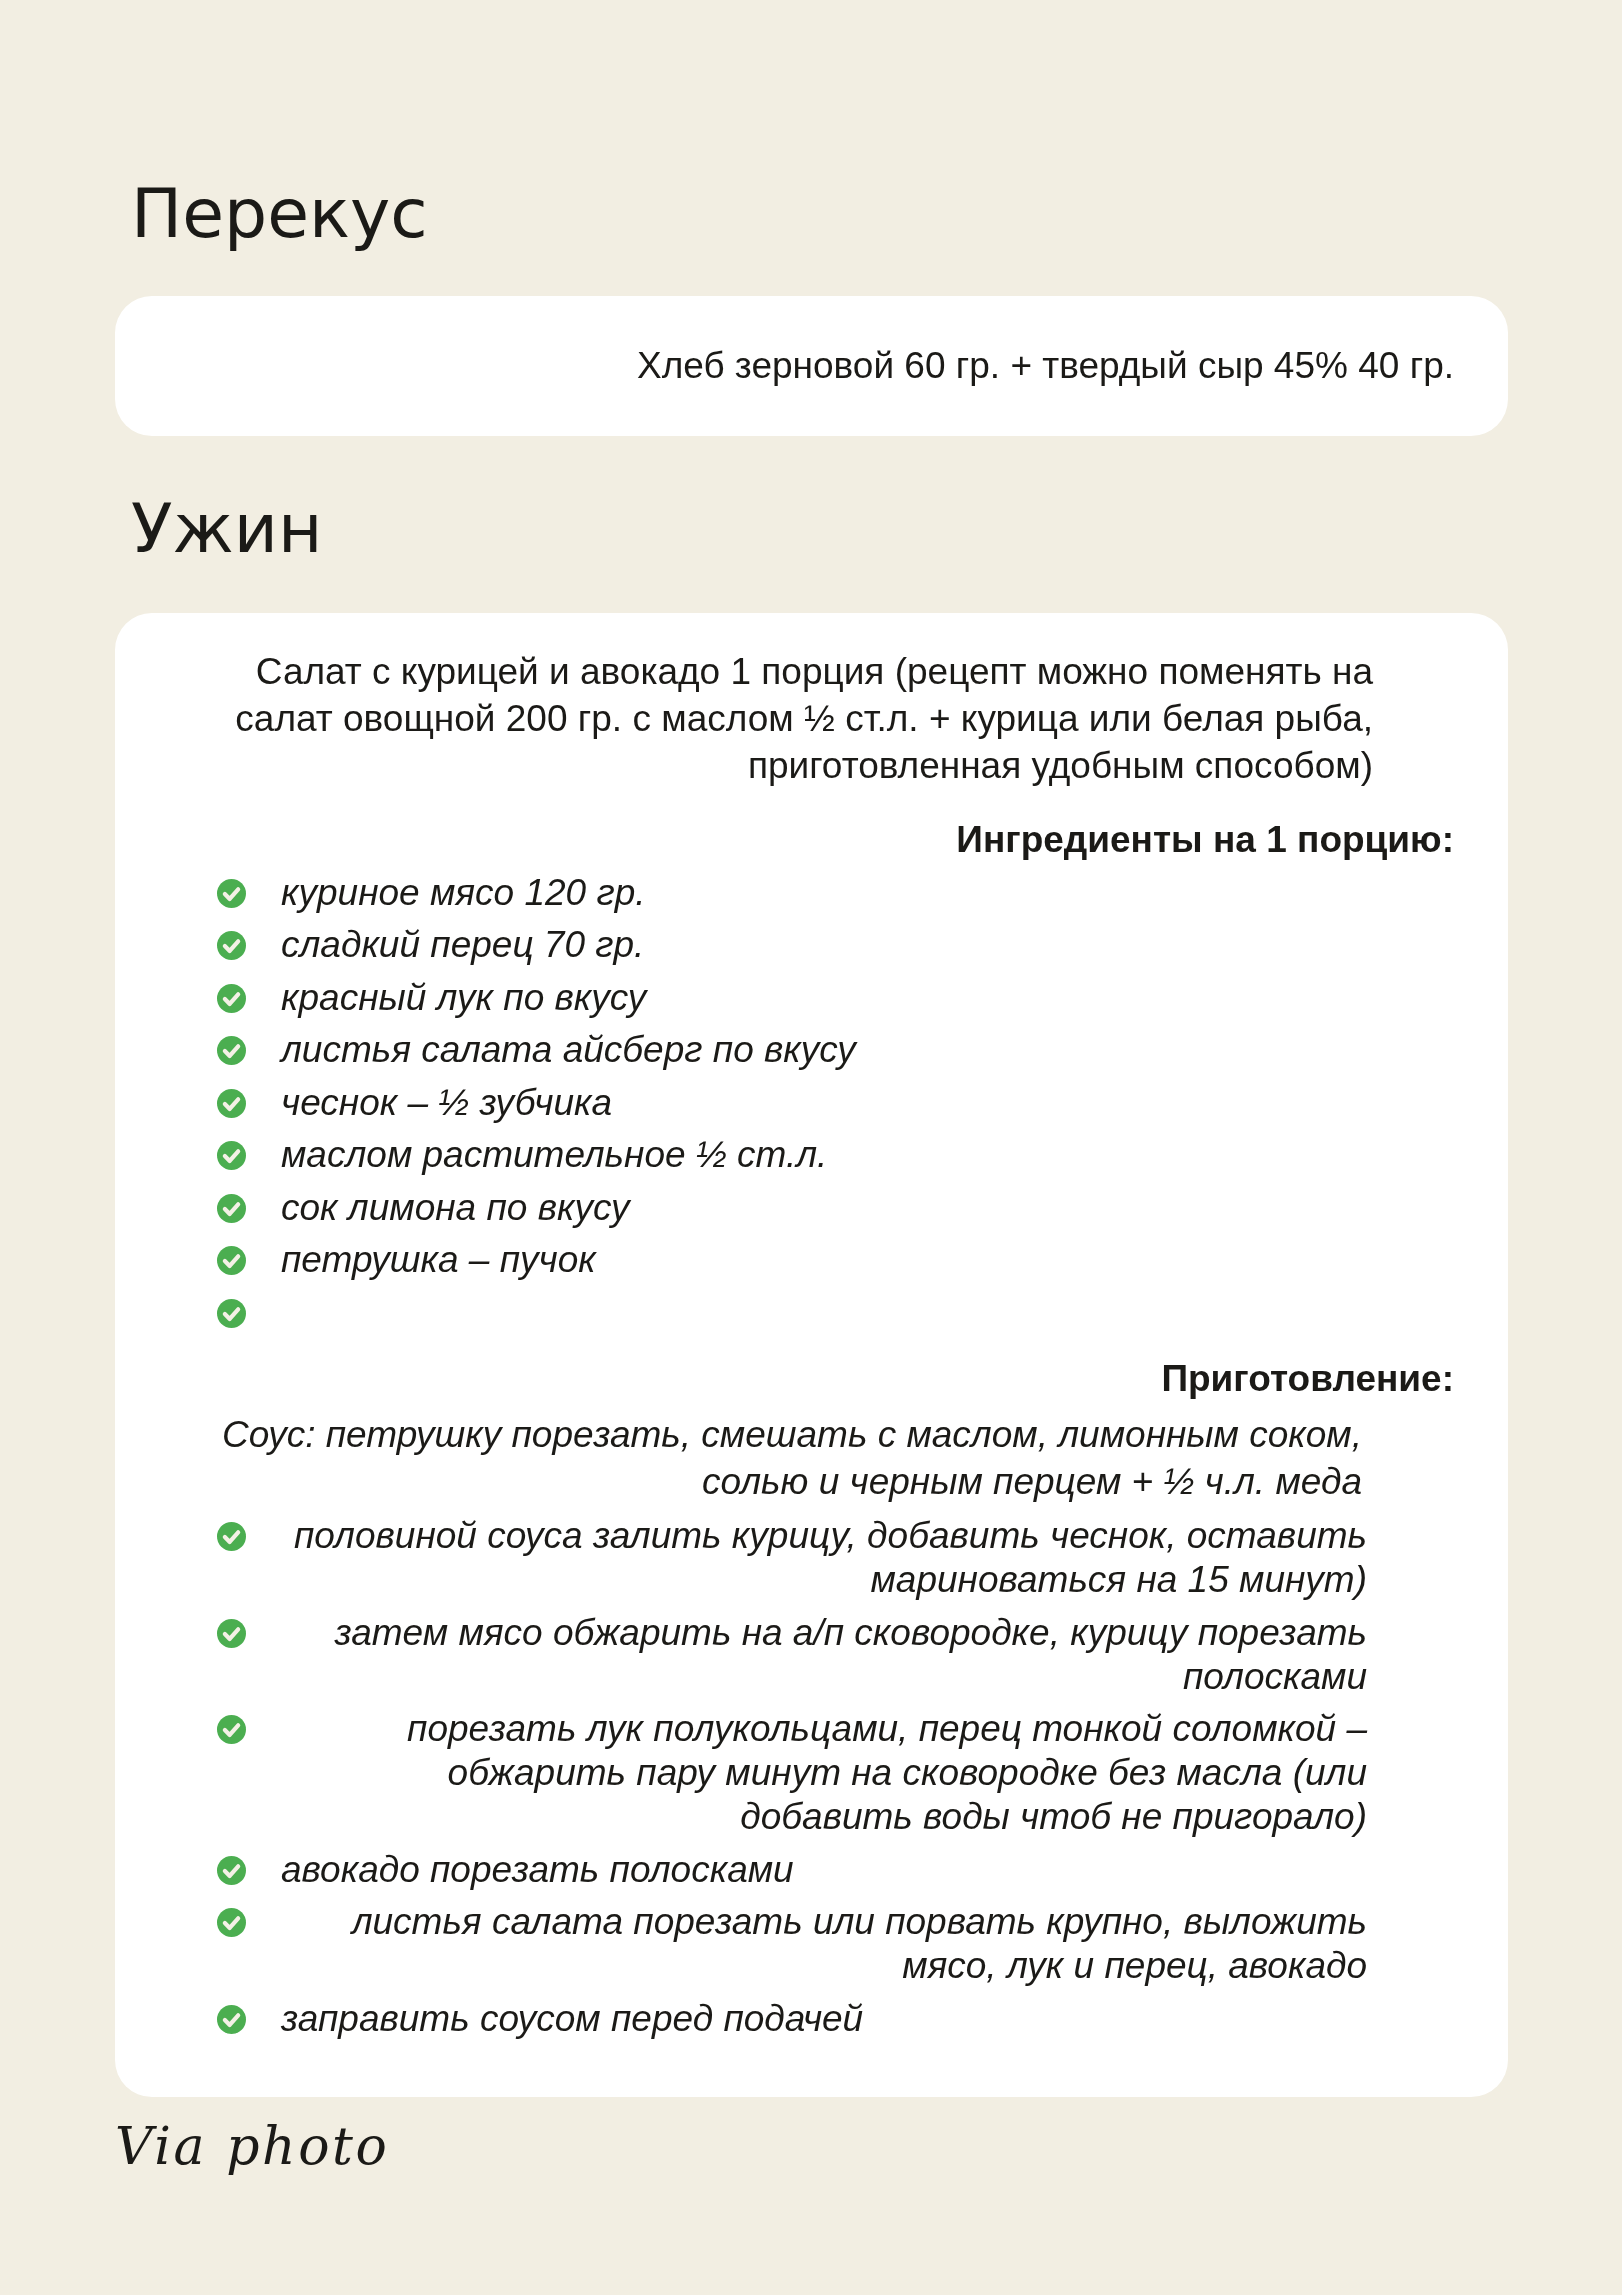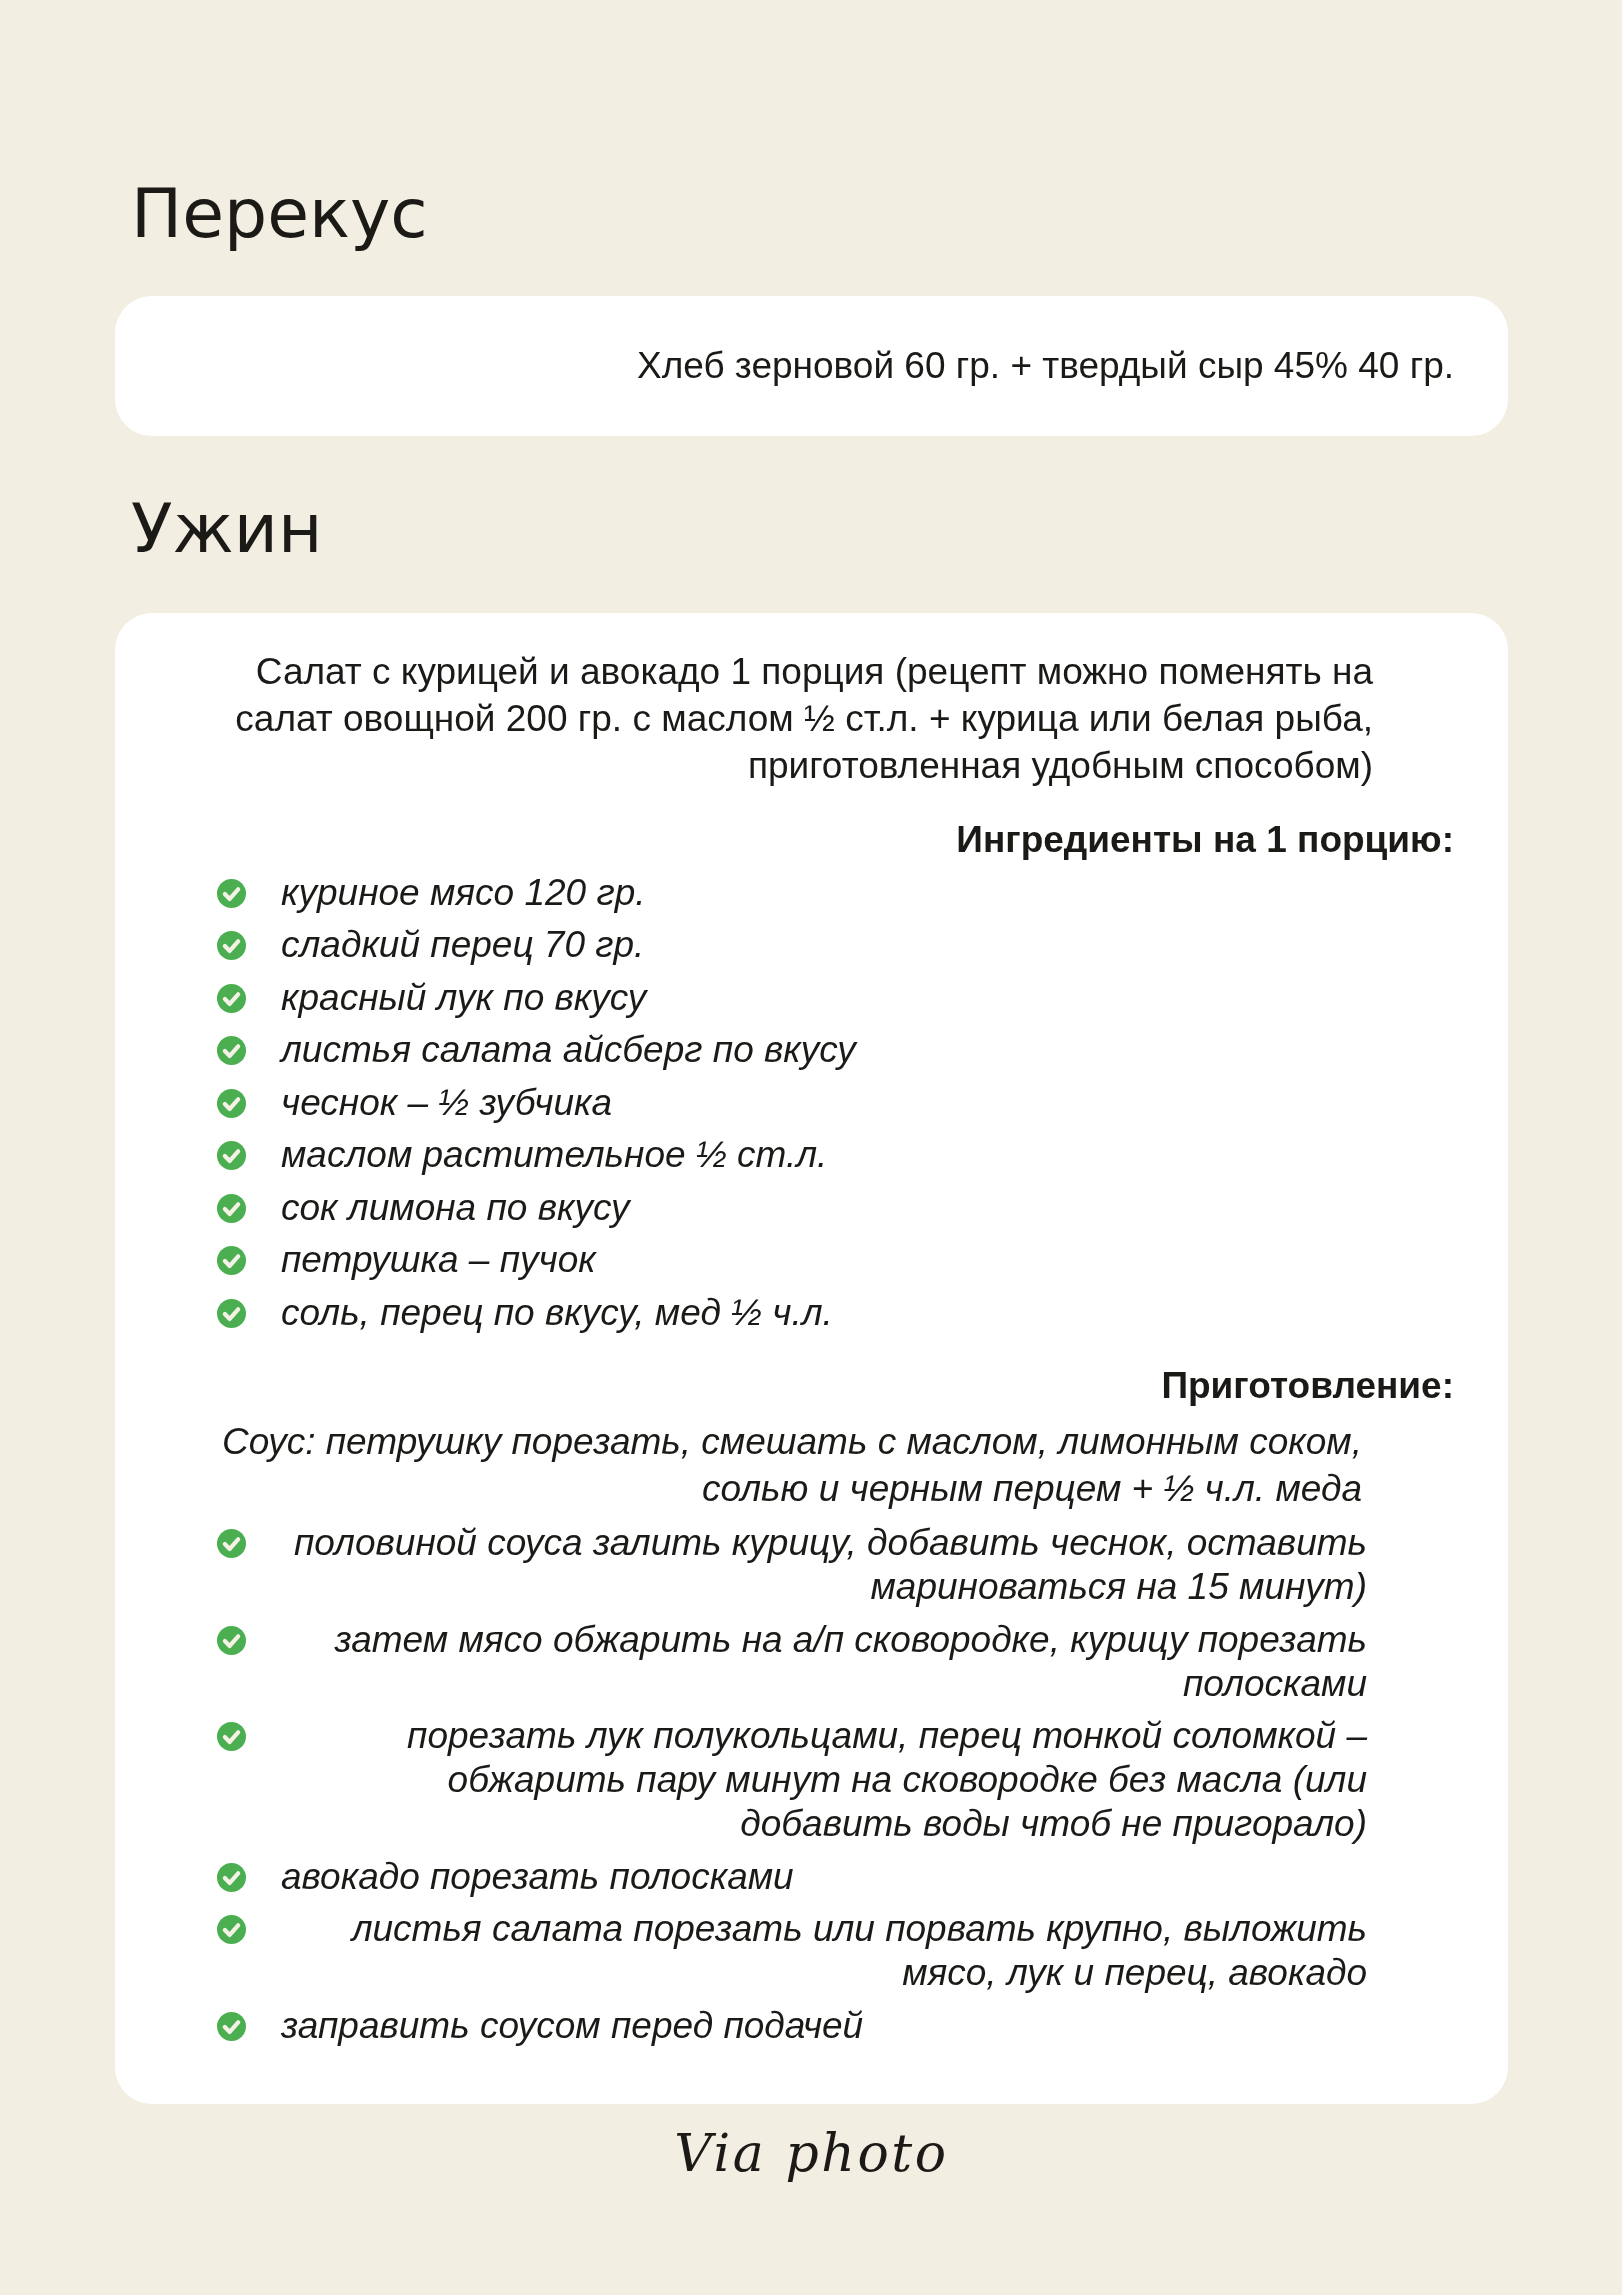--- a/index.html
+++ b/index.html
@@ -27,21 +27,21 @@
   .sub-title{margin:29px 0 0 48px;font-size:37px;font-weight:bold;line-height:44px;}
   .sauce{margin:10.5px 0 0 48px;font-style:italic;font-size:37px;line-height:47px;max-width:1145px;}
   .list{list-style:none;margin:9px 0 0 48px;padding:0;display:flex;flex-direction:column;gap:8.5px;}
   .check-item{display:flex;align-items:flex-start;font-style:italic;font-size:37px;line-height:44px;}
   .check{flex:0 0 auto;width:29px;height:29px;margin:7.9px 35px 0 0;}
   .check svg{display:block;width:29px;height:29px;}
   .check circle{fill:var(--green);}
   .check path{fill:none;stroke:var(--check);stroke-width:7;stroke-linecap:round;stroke-linejoin:round;}
   #steps-list .item-text{max-width:1086px;}
   .signature{
-    margin-top:19.6px;text-align:center;
+    margin-top:19.6px;text-align:left;
     font-family:"DejaVu Serif",serif;font-style:italic;
     font-size:52px;letter-spacing:2.6px;
   }
 </style>
 </head>
 <body>
 
 <div class="content">
 
   <h1 class="section-title" id="snack-title">Перекус</h1>
@@ -131,21 +131,20 @@
           </span>
         <span class="item-text">петрушка – пучок</span>
       </li>
       <li class="check-item">
         <span class="check">
             <svg viewBox="0 0 48 48">
               <circle cx="24" cy="24" r="24"></circle>
               <path d="M13 25 L21 33 L35 17"></path>
             </svg>
           </span>
-        <span class="item-text">соль, перец по вкусу, мед ½ ч.л.</span>
       </li>
     </ul>
 
     <div class="sub-title">Приготовление:</div>
 
     <p class="sauce">Соус: петрушку порезать, смешать с маслом, лимонным соком, солью и черным перцем + ½ ч.л. меда</p>
 
     <ul class="list" id="steps-list">
       <li class="check-item">
         <span class="check">

